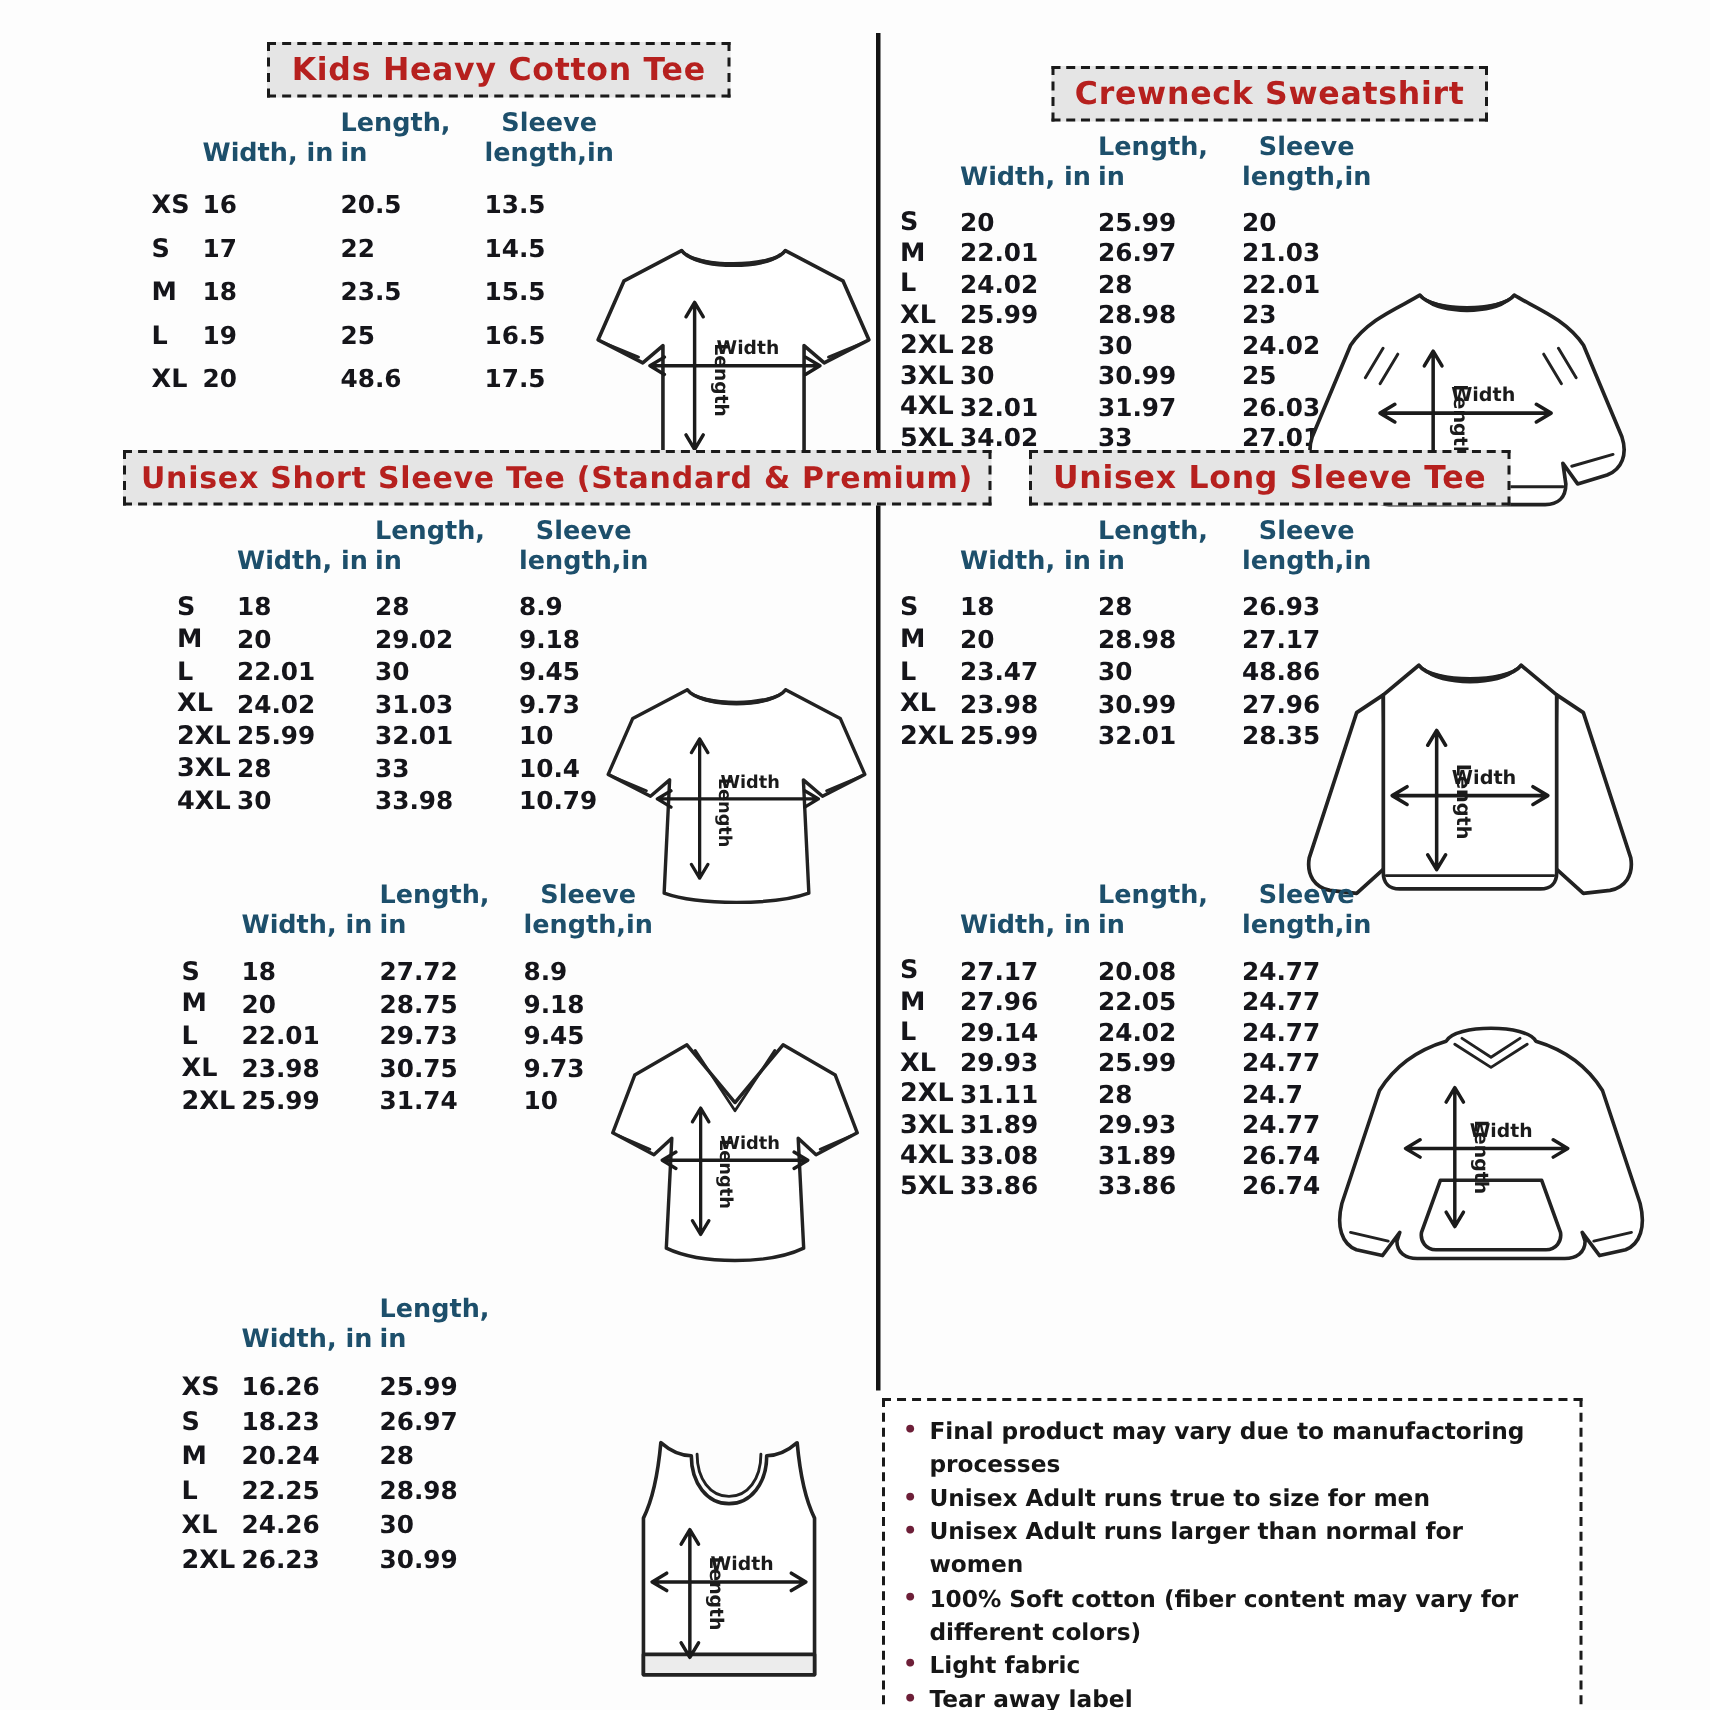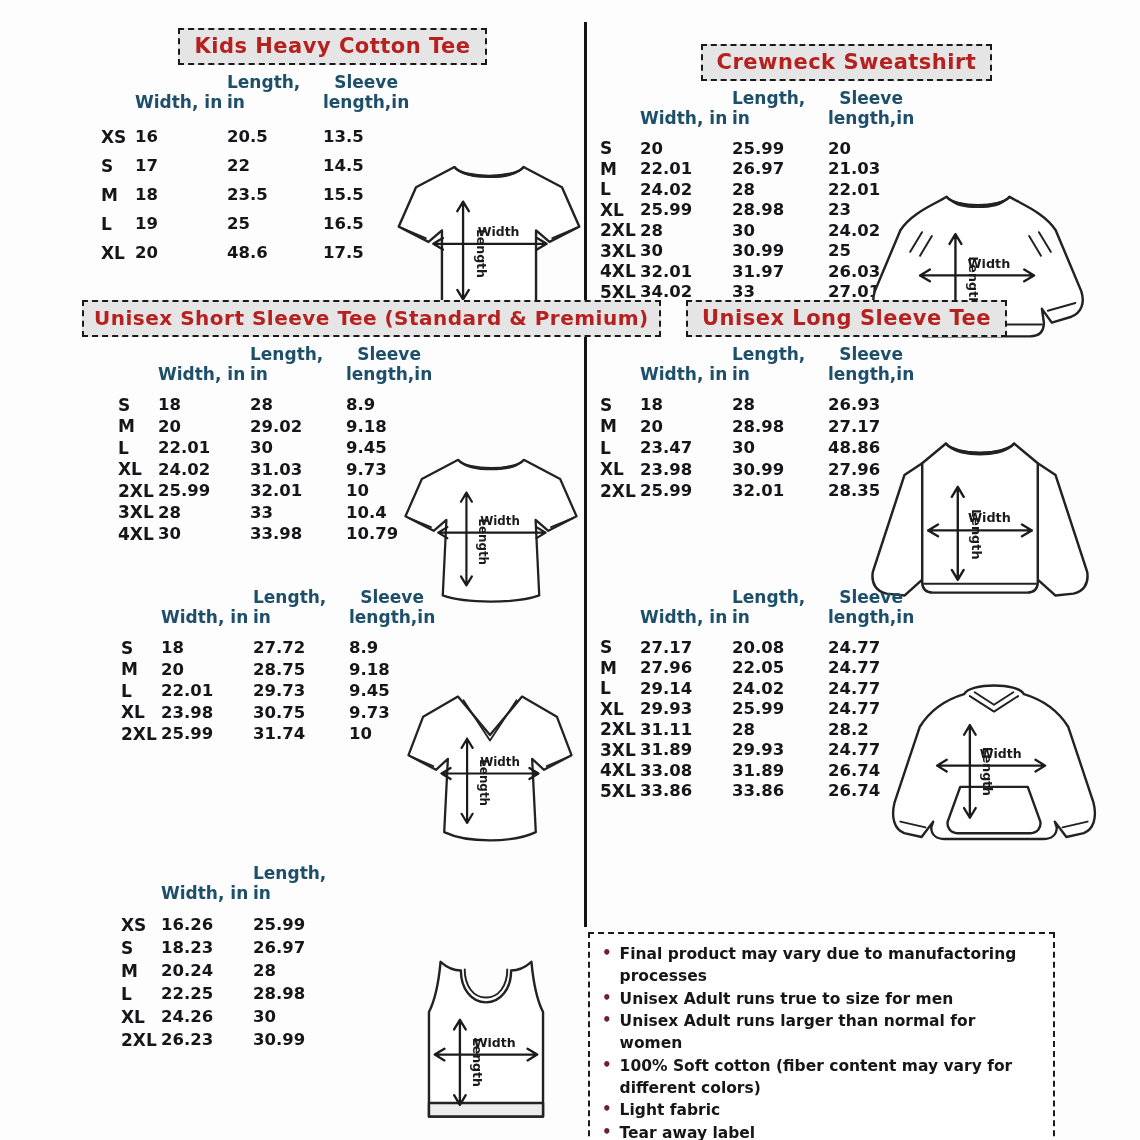--- a/index.html
+++ b/index.html
@@ -425,21 +425,21 @@
             <tr>
               <td>XL</td>
               <td>29.93</td>
               <td>25.99</td>
               <td>24.77</td>
             </tr>
             <tr>
               <td>2XL</td>
               <td>31.11</td>
               <td>28</td>
-              <td>28.2</td>
+              <td>24.7</td>
             </tr>
             <tr>
               <td>3XL</td>
               <td>31.89</td>
               <td>29.93</td>
               <td>24.77</td>
             </tr>
             <tr>
               <td>4XL</td>
               <td>33.08</td>

